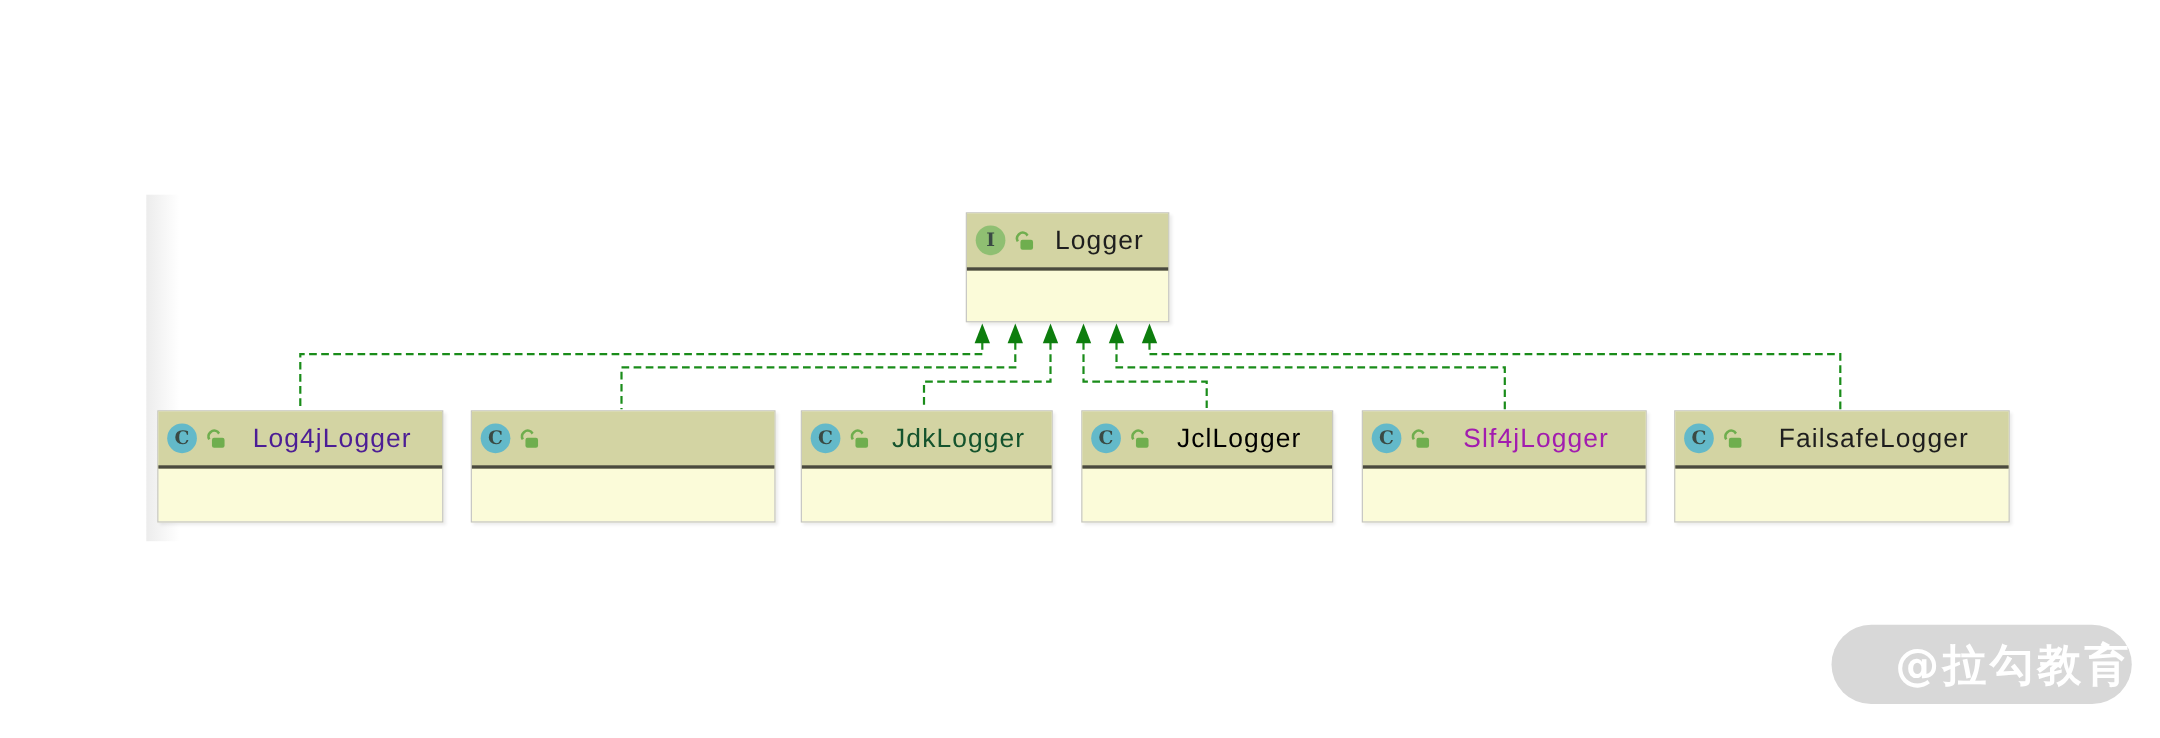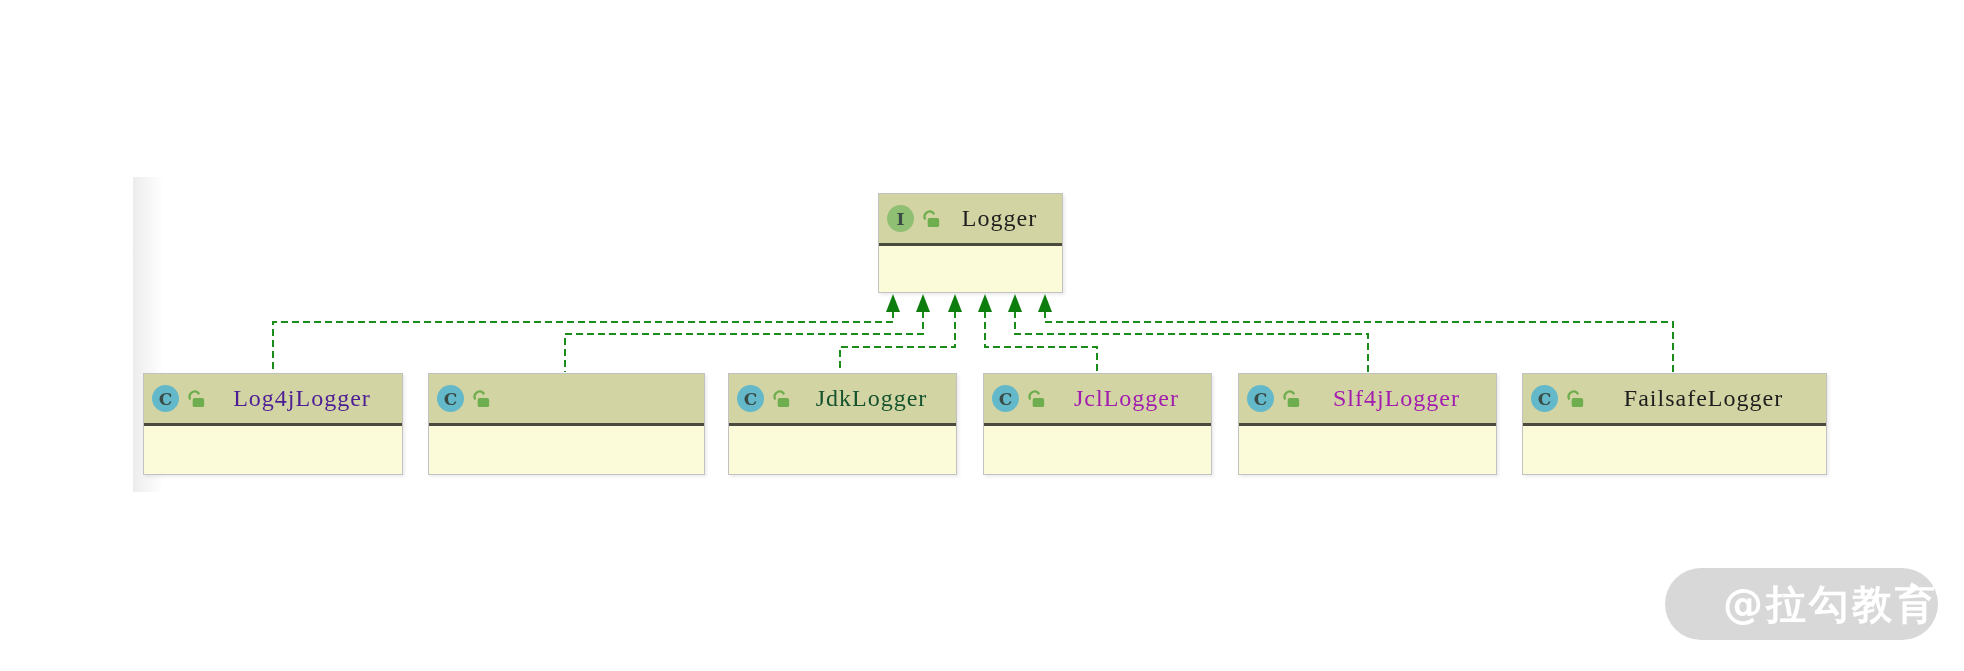--- a/index.html
+++ b/index.html
@@ -13,21 +13,21 @@
   
   .uml-node{position:absolute;box-sizing:border-box;background:#fbfbd9;
     border:1px solid #c2c2c2;box-shadow:2px 2px 3px rgba(0,0,0,0.08);}
   .uml-node .hdr{box-sizing:border-box;height:52px;background:#d3d4a3;
     border-bottom:3px solid #4a4a3e;display:flex;align-items:center;gap:7px;padding:0 8px;}
   .badge{width:27px;height:27px;border-radius:50%;flex:0 0 auto;
     display:flex;align-items:center;justify-content:center;
     font-family:"DejaVu Serif",serif;font-size:17px;font-weight:bold;color:#3a4a44;}
   .lock{flex:0 0 auto;display:block;}
   .lbl{flex:1;text-align:center;white-space:nowrap;
-    font-family:Liberation Serif, serif;
+    font-family:Liberation Sans, sans-serif;
     font-size:24px;letter-spacing:1px;color:#1e1e1e;padding-right:4px;}
   .body-compartment{width:100%;height:45px;}
   
   .watermark{position:absolute;left:1665px;top:568px;width:273px;height:72px;
     background:#d8d8d8;border-radius:36px;display:flex;align-items:center;justify-content:flex-end;
     color:#ffffff;font-size:40px;font-weight:600;letter-spacing:3px;
     font-family:"DejaVu Sans",sans-serif;}
 </style>
 </head>
 <body>
@@ -92,21 +92,21 @@
       </div>
       <div class="body-compartment"></div>
     </div>
     <div class="uml-node" style="left: 983px; top: 373px; width: 229px; height: 102px; background: rgb(251, 251, 217); border-color: rgb(194, 194, 194);">
       <div class="hdr" style="background:#d3d4a3;border-bottom-color:#4a4a3e">
         <span class="badge" style="background:#63b9c9;color:#3a4a44">C</span>
         <svg class="lock" width="21" height="21" viewBox="0 0 22 22">
           <path d="M4.5 12 A5.5 5.5 0 0 1 12.5 4.8 l1.3 1.7" fill="none" stroke="#6fae4e" stroke-width="2.4"></path>
           <rect x="7" y="10.5" width="12" height="9.5" rx="2" fill="#6fae4e"></rect>
         </svg>
-        <span class="lbl" style="color:#a21caf">JclLogger</span>
+        <span class="lbl" style="color:#000000">JclLogger</span>
       </div>
       <div class="body-compartment"></div>
     </div>
     <div class="uml-node" style="left: 1238px; top: 373px; width: 259px; height: 102px; background: rgb(251, 251, 217); border-color: rgb(194, 194, 194);">
       <div class="hdr" style="background:#d3d4a3;border-bottom-color:#4a4a3e">
         <span class="badge" style="background:#63b9c9;color:#3a4a44">C</span>
         <svg class="lock" width="21" height="21" viewBox="0 0 22 22">
           <path d="M4.5 12 A5.5 5.5 0 0 1 12.5 4.8 l1.3 1.7" fill="none" stroke="#6fae4e" stroke-width="2.4"></path>
           <rect x="7" y="10.5" width="12" height="9.5" rx="2" fill="#6fae4e"></rect>
         </svg>

